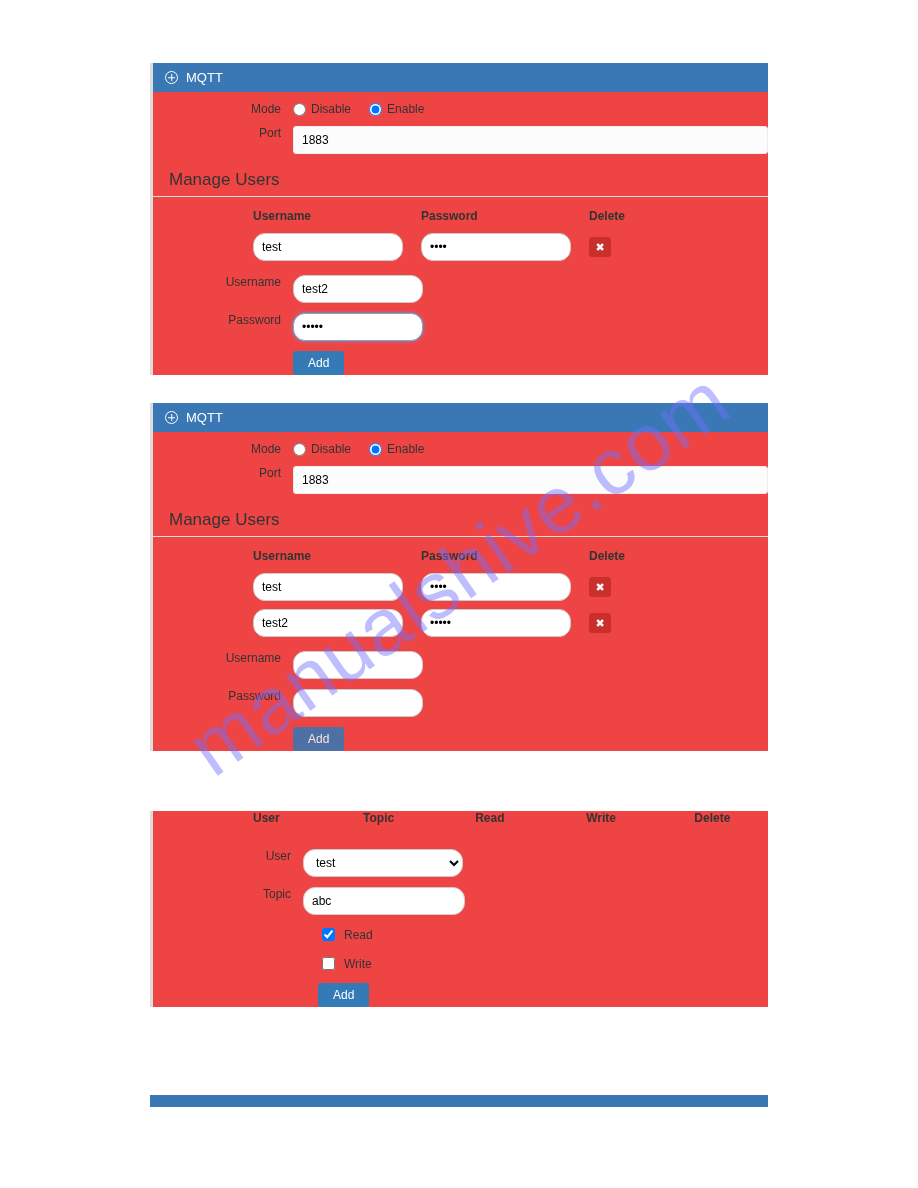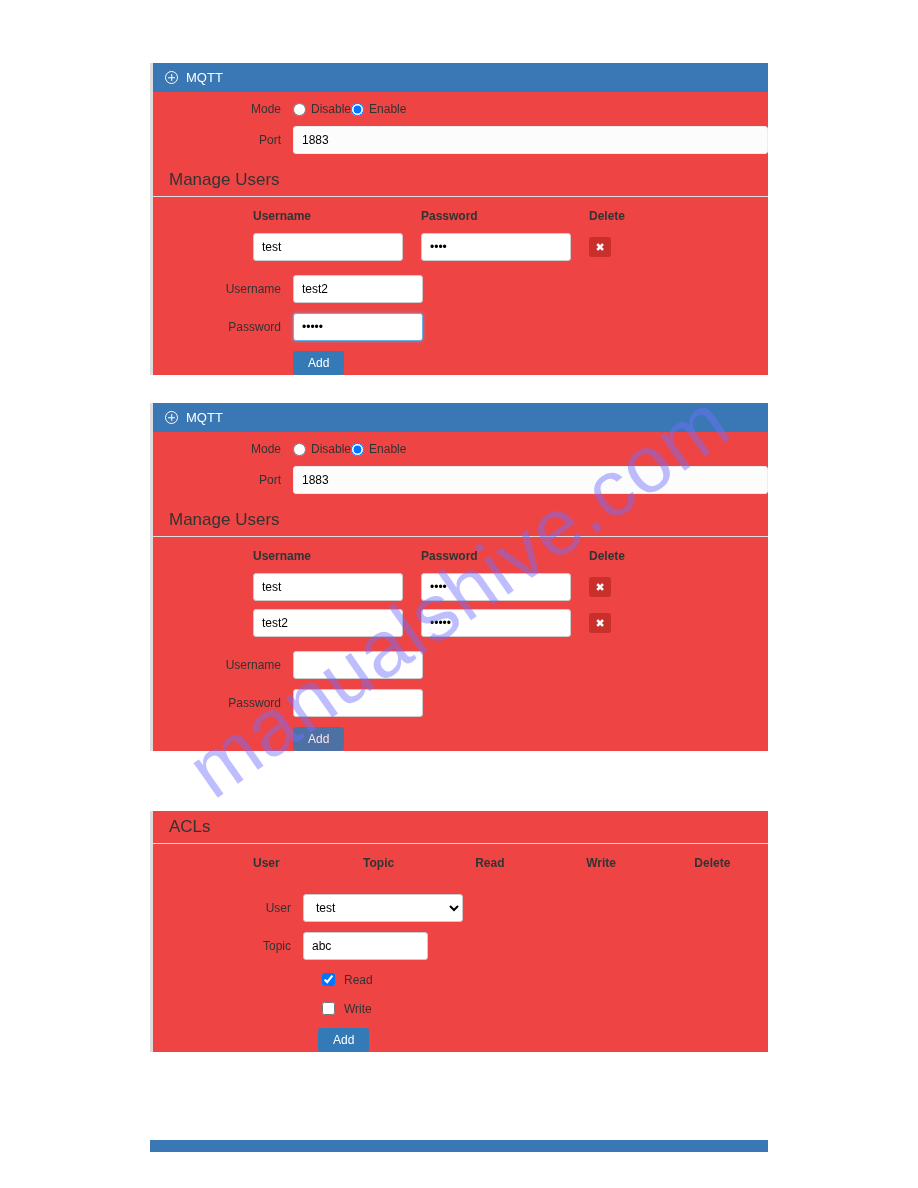--- a/index.html
+++ b/index.html
@@ -64,37 +64,36 @@
   }
   .panel-header .plus-icon::before {
     top: 2px; bottom: 2px; left: 50%; width: 1.5px; transform: translateX(-50%);
   }
   .panel-header .plus-icon::after {
     left: 2px; right: 2px; top: 50%; height: 1.5px; transform: translateY(-50%);
   }
   .panel-body { padding: 10px 0 0 0; }
   .form-row {
     display: flex;
-    align-items: center;
     margin-bottom: 10px;
   }
   .form-label {
     width: 140px;
     text-align: right;
     padding-right: 12px;
     font-size: 12px;
     color: #333;
   }
-  .radio-group { display: flex; }
+  .radio-group { display: flex; gap: 18px; }
   .radio-item { display: flex; align-items: center; gap: 5px; font-size: 12px; }
   input[type="radio"] { margin: 0; }
   input[type="text"], input[type="password"], select {
     height: 28px;
     border: 1px solid #ccc;
-    border-radius: 3px;
+    border-radius: 12px;
     padding: 4px 8px;
     font-size: 12px;
     background: #fff;
   }
   input.port-input { flex: 1; border: 1px solid #eee; border-radius: 3px; background: #fcfcfc; }
   .section-title {
     font-size: 17px;
     color: #333;
     padding: 6px 16px;
     border-bottom: 1px solid #ddd;
@@ -147,21 +146,21 @@
     display: flex;
     margin-left: 100px;
     font-weight: bold;
     font-size: 12px;
     margin-bottom: 24px;
   }
   .acl-head > div { flex: 1; text-align: center; }
   .acl-head > div:first-child { text-align: left; flex: 0 0 70px; }
   .acl-form .form-label { width: 150px; }
   .acl-form select { width: 160px; }
-  .acl-form input[type="text"] { width: 125px; }
+  .acl-form input[type="text"] { width: 162px; }
   .check-row { margin-left: 165px; display: flex; align-items: center; gap: 6px; font-size: 12px; margin-bottom: 10px; }
   .footer-bar {
     height: 12px;
     background: #3a78b5;
     margin: 88px 0 0 0;
   }
 </style>
 </head>
 <body>
 
@@ -281,21 +280,20 @@
         <div class="form-row">
           <div class="form-label"></div>
           <button class="btn-add faded">Add</button>
         </div>
       </div>
     </div>
   </div>
 
   <div class="panel acls" style="border-left:3px solid #ddd;">
     <div class="panel-body" style="padding-top:0;">
-      <div class="section-title">ACLs</div>
       <div class="acl-head">
         <div>User</div>
         <div>Topic</div>
         <div>Read</div>
         <div>Write</div>
         <div>Delete</div>
       </div>
       <div class="acl-form">
         <div class="form-row">
           <div class="form-label">User</div>

